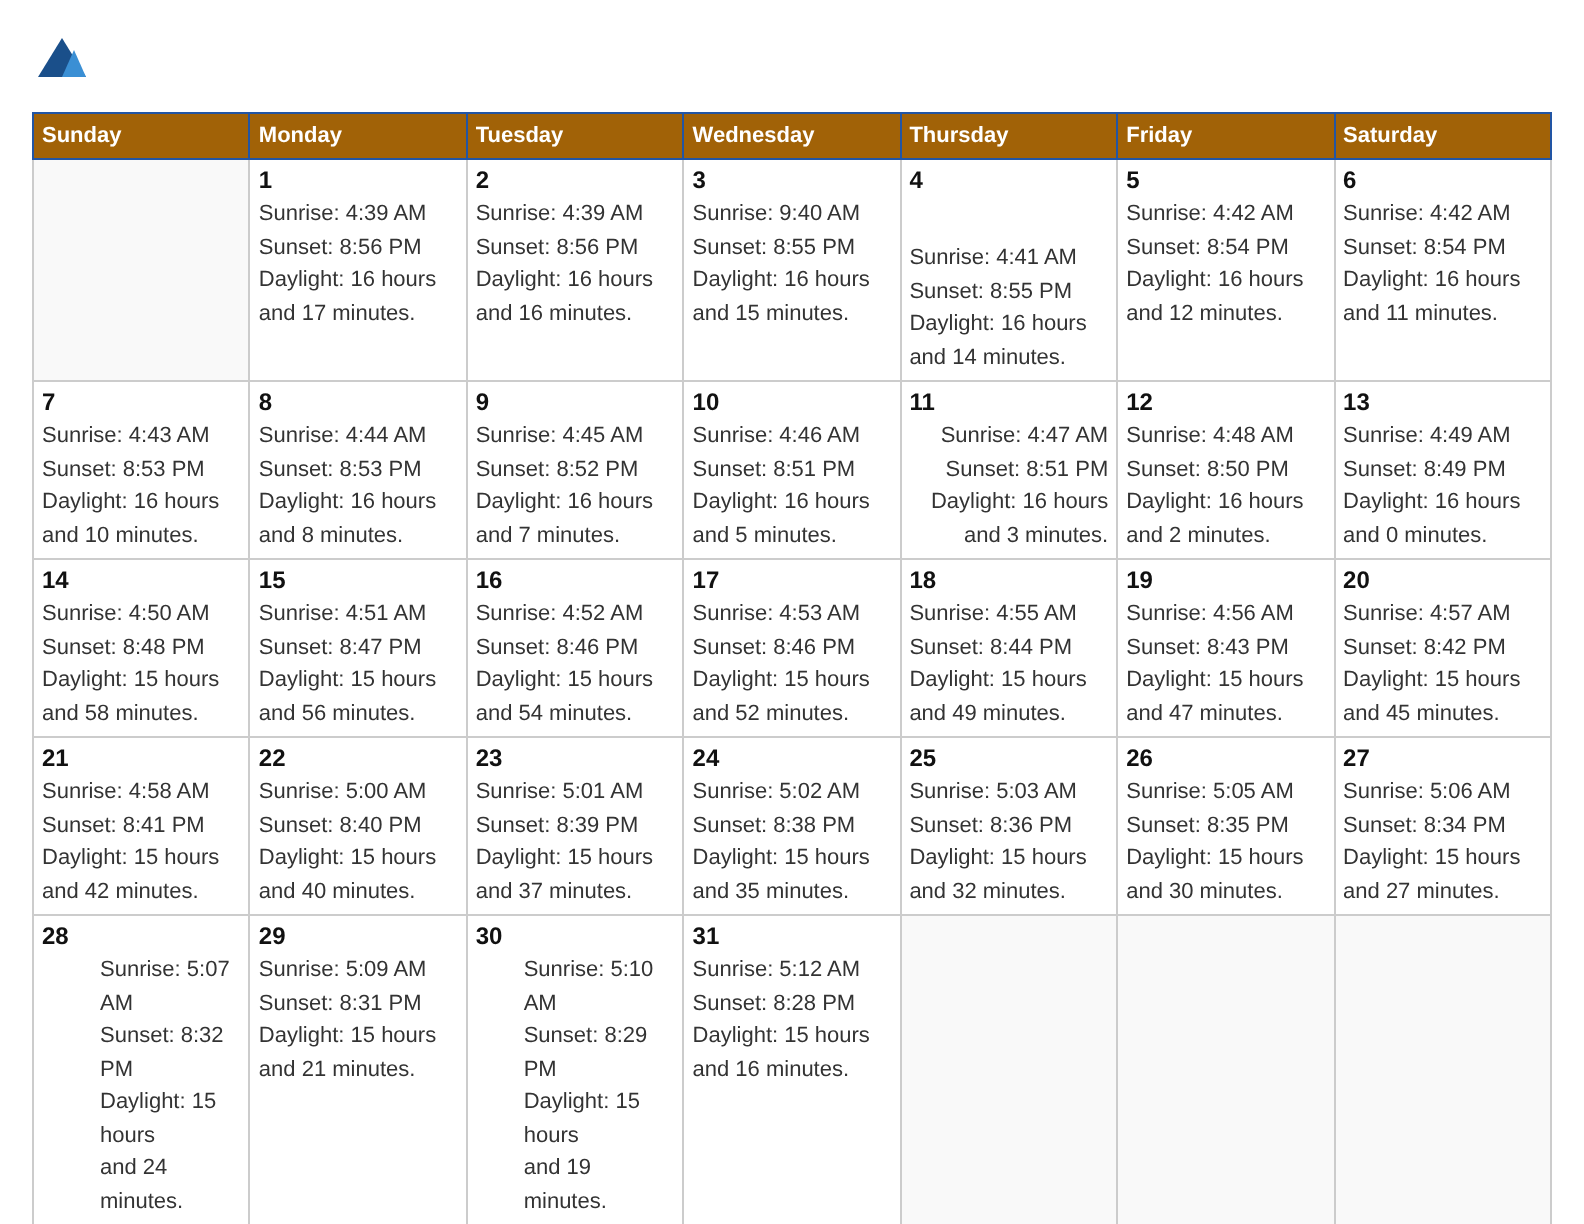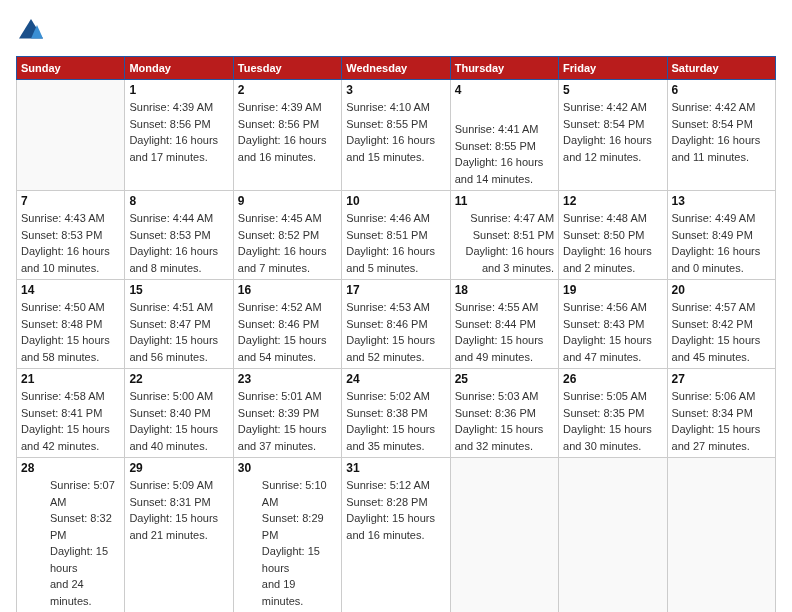--- a/index.html
+++ b/index.html
@@ -53,21 +53,21 @@
       margin-top: 2px;
     }
     .calendar {
       flex: 1;
       border: 1px solid #ccc;
       border-collapse: collapse;
       width: 100%;
       table-layout: fixed;
     }
     .calendar th {
-      background: #b91c1c;
+      background: #a16207;
       color: #fff;
       font-size: 11px;
       font-weight: bold;
       padding: 5px 4px;
       text-align: left;
       border: 1px solid #2255a4;
     }
     .calendar td {
       border: 1px solid #ccc;
       vertical-align: top;
@@ -137,21 +137,21 @@
           </td>
           <td>
             <span class="day-num">2</span>
             <div class="day-info" style="white-space: pre-line;">Sunrise: 4:39 AM
 Sunset: 8:56 PM
 Daylight: 16 hours
 and 16 minutes.</div>
           </td>
           <td>
             <span class="day-num">3</span>
-            <div class="day-info" style="white-space: pre-line;">Sunrise: 4:10 AM
+            <div class="day-info" style="white-space: pre-line;">Sunrise: 9:40 AM
 Sunset: 8:55 PM
 Daylight: 16 hours
 and 15 minutes.</div>
           </td>
           <td>
             <span class="day-num">4</span>
             <div class="day-info" style="white-space: pre-line; margin-top: 24px;">Sunrise: 4:41 AM
 Sunset: 8:55 PM
 Daylight: 16 hours
 and 14 minutes.</div>

